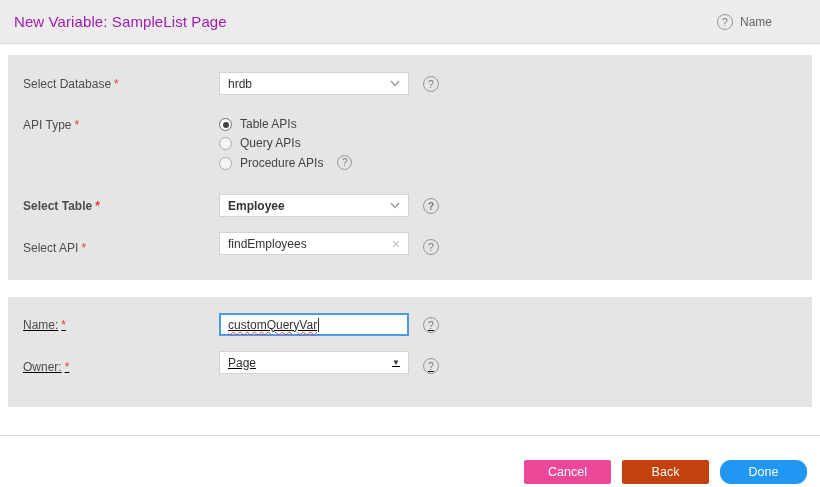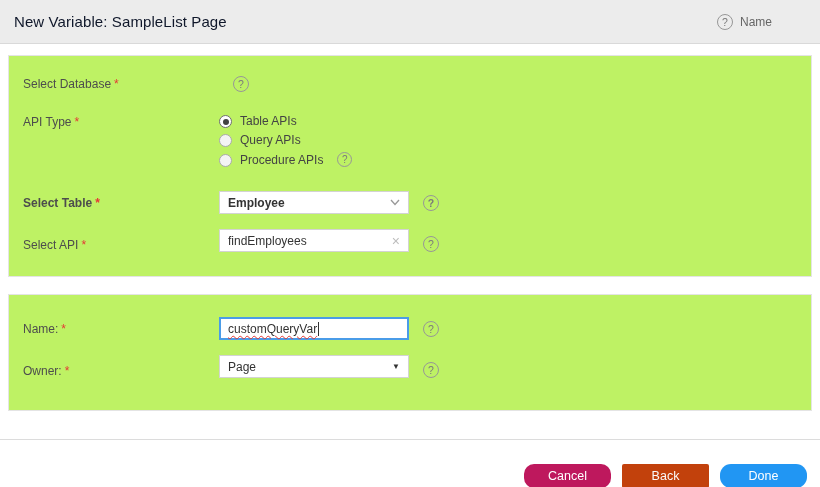--- a/index.html
+++ b/index.html
@@ -13,43 +13,43 @@
   }
 
   
   .header {
     height: 44px;
     background: #ececec;
     border-bottom: 1px solid #d9d9d9;
     display: flex; align-items: center; justify-content: space-between;
     padding: 0 48px 0 14px;
   }
-  .title { font-size: 15px; color: #0f172a; letter-spacing: 0.1px; }
+  .title { font-size: 15px; color: #a21caf; letter-spacing: 0.1px; }
   .help-link {
     display: flex; align-items: center; gap: 7px;
     font-size: 12px; color: #666; cursor: pointer;
   }
 
   .q-circle {
     width: 16px; height: 16px; border-radius: 50%;
     border: 1px solid #979797; color: #7a7a7a;
     font-size: 10.5px; line-height: 14px; text-align: center;
     display: inline-flex; align-items: center; justify-content: center;
     flex: 0 0 auto;
     background: transparent;
   }
 
   
   .panel {
     margin: 11px 8px 0 8px;
-    background: #bef264;
+    background: #e5e5e5;
     border: 1px solid #e4e4e4;
     padding: 16px 14px 24px 14px;
   }
-  .panel.second { margin-top: 17px; padding-top: 22px; padding-bottom: 32px; }
+  .panel.second { margin-top: 17px; padding-top: 15px; padding-bottom: 32px; text-decoration: underline; }
 
   .form-row { display: flex; align-items: flex-start; }
   .form-row + .form-row { margin-top: 18px; }
   .row-gap-lg { margin-top: 24px !important; font-weight: bold; }
   .row-gap-md { margin-top: 15px !important; align-items: flex-end; }
 
   .field-label {
     width: 196px; flex: 0 0 196px;
     font-size: 12px; color: #4d4d4d;
     padding-top: 5px;
@@ -118,41 +118,49 @@
     display: flex; justify-content: flex-end; gap: 11px;
     padding: 16px 13px 0 0;
   }
   .btn {
     width: 87px; height: 24px;
     border: none; border-radius: 2px;
     font-family: "Liberation Sans", sans-serif;
     font-size: 12.5px; color: #ffffff;
     cursor: pointer; line-height: 1;
   }
-  .btn-cancel { background: #be185d; border-radius: 10px; }
+  .btn-cancel { background: #ec4899; }
   .btn-back   { background: #c2410c; color: #fafafa; }
   .btn-done   { background: #2196f3; border-radius: 11px; }
 </style>
 </head>
 <body>
 
 <div class="header">
   <div class="title">New Variable: SampleList Page</div>
   <div class="help-link">
     <span class="q-circle">?</span>
     <span>Name</span>
   </div>
 </div>
 
 <div class="panel">
 
   <div class="form-row">
     <div class="field-label">
       <span>Select Database</span><span class="req">*</span>
     </div>
+    <div class="control">
+      <div class="select-box">
+        <span>hrdb</span>
+        <svg class="chevron" viewBox="0 0 10 7">
+            <polyline points="1,1 5,5.5 9,1" fill="none" stroke="#999" stroke-width="1.3"></polyline>
+          </svg>
+      </div>
+    </div>
     <span class="q-circle help-after">?</span>
   </div>
 
   <div class="form-row">
     <div class="field-label">
       <span>API Type</span><span class="req">*</span>
     </div>
     <div class="radio-group">
       <div class="radio-row">
         <span class="radio checked"></span>

